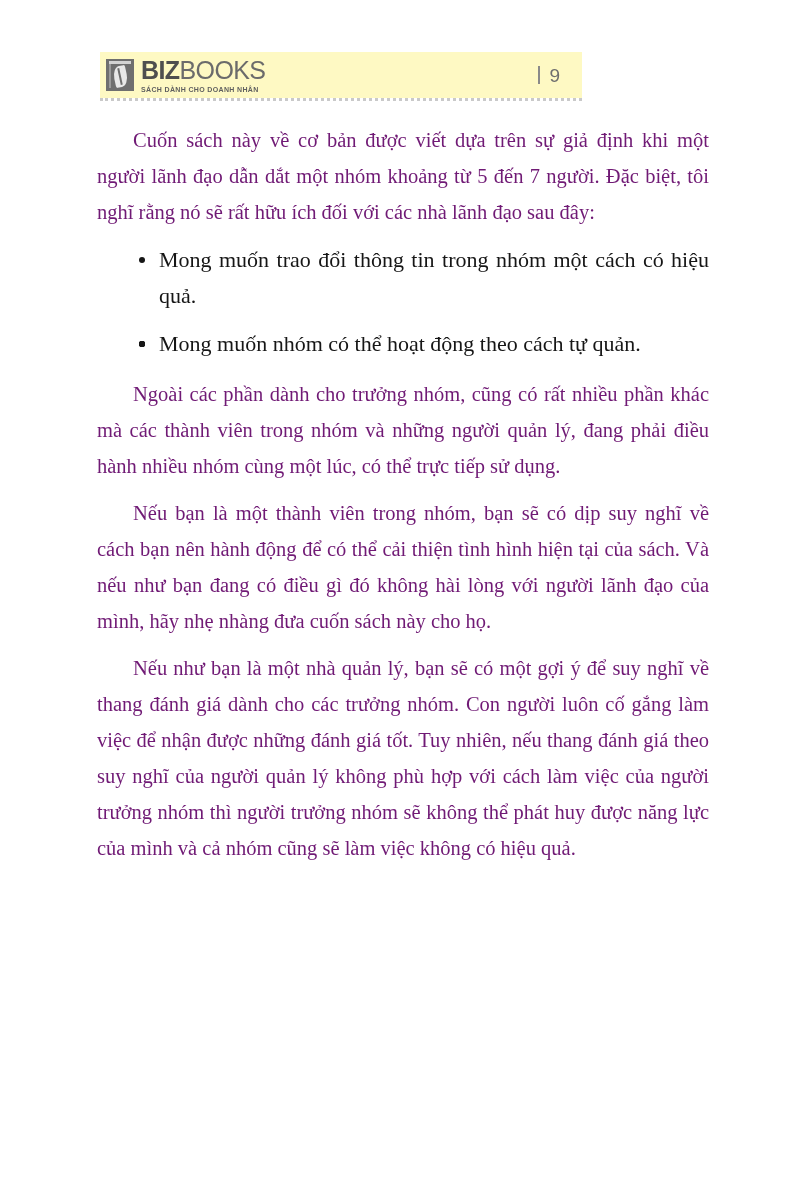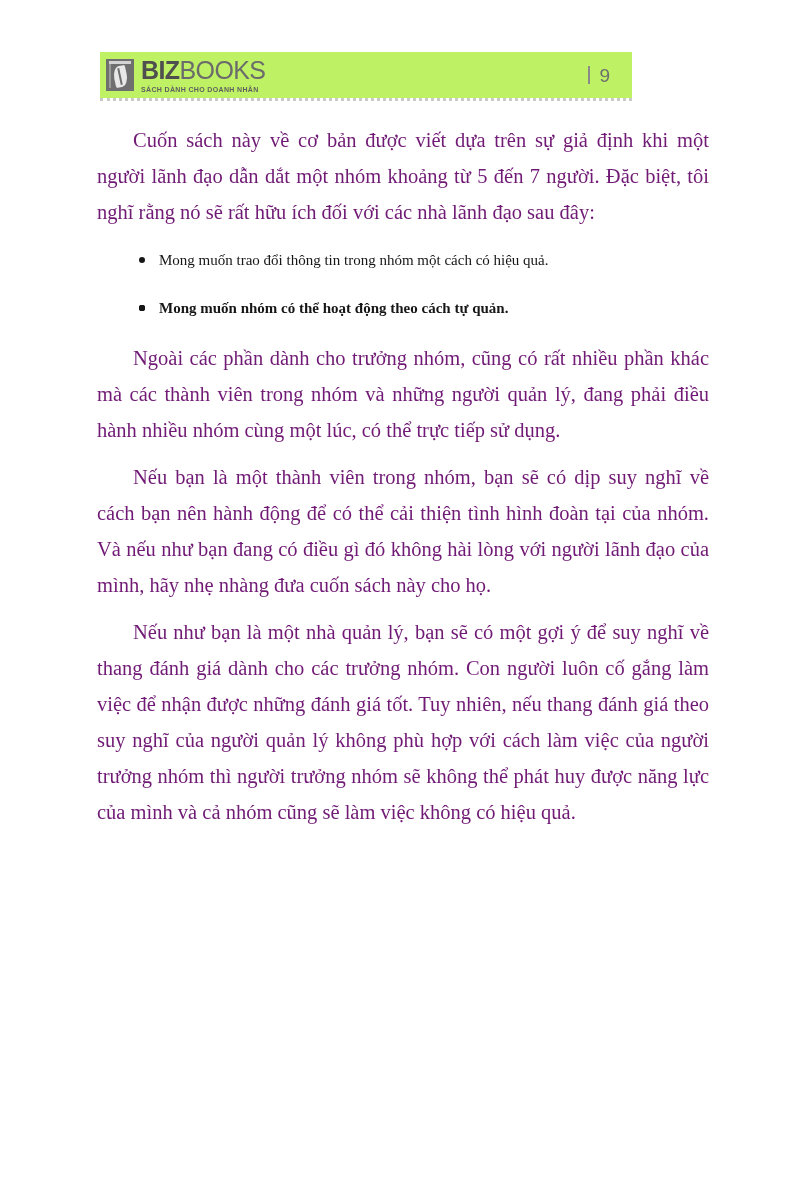--- a/index.html
+++ b/index.html
@@ -15,23 +15,23 @@
     background: #ffffff;
     overflow: hidden;
     font-family: "Liberation Serif", "DejaVu Serif", serif;
   }
 
   
   .header-band {
     position: absolute;
     left: 100px;
     top: 52px;
-    width: 532px;
+    width: 482px;
     height: 46px;
-    background: #bef264;
+    background: #fef9c3;
     display: flex;
     align-items: center;
     justify-content: space-between;
   }
   .header-band::after {
     content: "";
     position: absolute;
     left: 0;
     right: 0;
     bottom: -3px;
@@ -160,29 +160,28 @@
     hyphens: none;
   }
   .bullet-list {
     list-style: none;
     margin: 12px 0 12px 0;
     padding: 0;
   }
   .bullet-item {
     position: relative;
     padding-left: 62px;
-    font-size: 15px;
+    font-size: 22px;
     line-height: 36px;
     color: #161616;
     text-align: justify;
     margin-bottom: 12px;
   }
   .bullet-item:last-child {
     margin-bottom: 0;
-    font-weight: bold;
   }
   .bullet-dot {
     position: absolute;
     left: 42px;
     top: 15px;
     width: 6px;
     height: 6px;
     background: #161616;
     border-radius: 50%;
   }
@@ -236,19 +235,19 @@
         <span class="bullet-dot"></span>
       </li>
       <li class="bullet-item">
         <span class="bullet-dot"></span>
         <span>Mong muốn nhóm có thể hoạt động theo cách tự quản.</span>
       </li>
     </ul>
 
     <div class="para-group">
       <p class="para">Ngoài các phần dành cho trưởng nhóm, cũng có rất nhiều phần khác mà các thành viên trong nhóm và những người quản lý, đang phải điều hành nhiều nhóm cùng một lúc, có thể trực tiếp sử dụng.</p>
-      <p class="para">Nếu bạn là một thành viên trong nhóm, bạn sẽ có dịp suy nghĩ về cách bạn nên hành động để có thể cải thiện tình hình đoàn tại của nhóm. Và nếu như bạn đang có điều gì đó không hài lòng với người lãnh đạo của mình, hãy nhẹ nhàng đưa cuốn sách này cho họ.</p>
+      <p class="para">Nếu bạn là một thành viên trong nhóm, bạn sẽ có dịp suy nghĩ về cách bạn nên hành động để có thể cải thiện tình hình hiện tại của sách. Và nếu như bạn đang có điều gì đó không hài lòng với người lãnh đạo của mình, hãy nhẹ nhàng đưa cuốn sách này cho họ.</p>
       <p class="para">Nếu như bạn là một nhà quản lý, bạn sẽ có một gợi ý để suy nghĩ về thang đánh giá dành cho các trưởng nhóm. Con người luôn cố gắng làm việc để nhận được những đánh giá tốt. Tuy nhiên, nếu thang đánh giá theo suy nghĩ của người quản lý không phù hợp với cách làm việc của người trưởng nhóm thì người trưởng nhóm sẽ không thể phát huy được năng lực của mình và cả nhóm cũng sẽ làm việc không có hiệu quả.</p>
     </div>
 
   </div>
 
 </div>
 
 </body></html>

